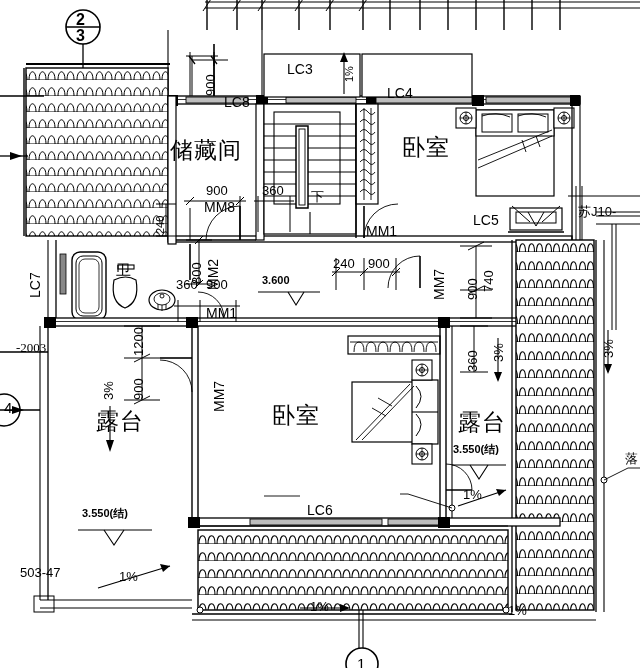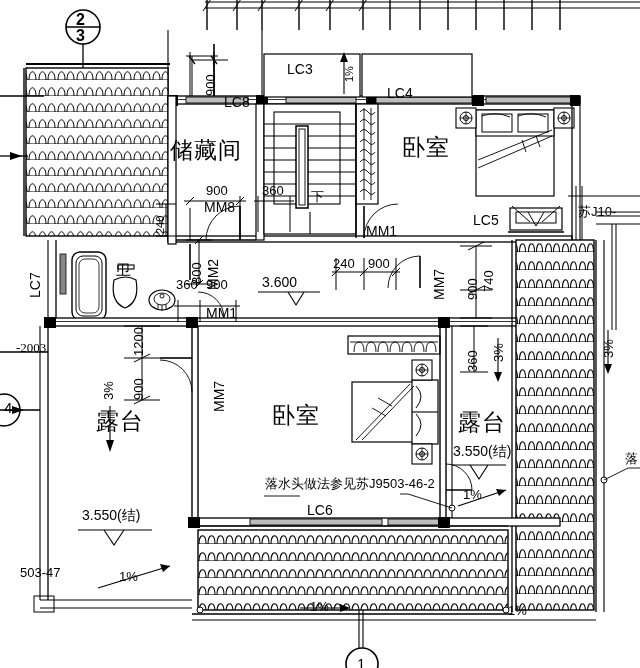--- a/index.html
+++ b/index.html
@@ -3,21 +3,21 @@
 <meta charset="utf-8">
 <style>
   html,body{margin:0;padding:0;background:#ffffff;}
   body{font-family:"Liberation Sans","DejaVu Sans",sans-serif;}
   #sheet{position:relative;width:640px;height:668px;background:#fff;overflow:hidden;}
   #sheet svg{position:absolute;left:0;top:0;}
   .lbl{position:absolute;color:#000;white-space:nowrap;line-height:1;}
   .dim{font-size:13px;letter-spacing:0px;}
   .room{font-size:23px;letter-spacing:1px;}
   .code{font-size:14px;}
-  .elev{font-size:14px;}
+  .elev{font-size:11px;font-weight:bold;}
   .note{font-size:13px;}
   .tiny{font-size:11px;}
   .rot90{transform:rotate(-90deg);transform-origin:0 0;}
 </style>
 </head>
 <body>
 
 <div id="sheet">
 
 <svg width="640" height="668" viewBox="0 0 640 668">
@@ -516,21 +516,20 @@
 <div class="lbl room" style="left:272px;top:404px;">卧室</div>
 <div class="lbl room" style="left:96px;top:410px;">露台</div>
 <div class="lbl elev" style="left:82px;top:508px;">3.550(结)</div>
 
 <div class="lbl room" style="left:458px;top:411px;">露台</div>
 <div class="lbl elev" style="left:453px;top:444px;">3.550(结)</div>
 <div class="lbl tiny rot90" style="left:492px;top:362px;font-size:13px;">3%</div>
 <div class="lbl tiny rot90" style="left:602px;top:358px;font-size:13px;">3%</div>
 <div class="lbl tiny" style="left:463px;top:488px;font-size:13px;">1%</div>
 
-<div class="lbl note" style="left:265px;top:477px;">落水头做法参见苏J9503-46-2</div>
 <div class="lbl code" style="left:307px;top:503px;">LC6</div>
 
 <div class="lbl tiny" style="left:119px;top:570px;font-size:13px;">1%</div>
 <div class="lbl tiny" style="left:310px;top:600px;font-size:13px;">1%</div>
 <div class="lbl tiny" style="left:508px;top:604px;font-size:13px;">1%</div>
 
 <div class="lbl dim" style="left:357px;top:656px;font-size:15px;">1</div>
 
 </div>
 

